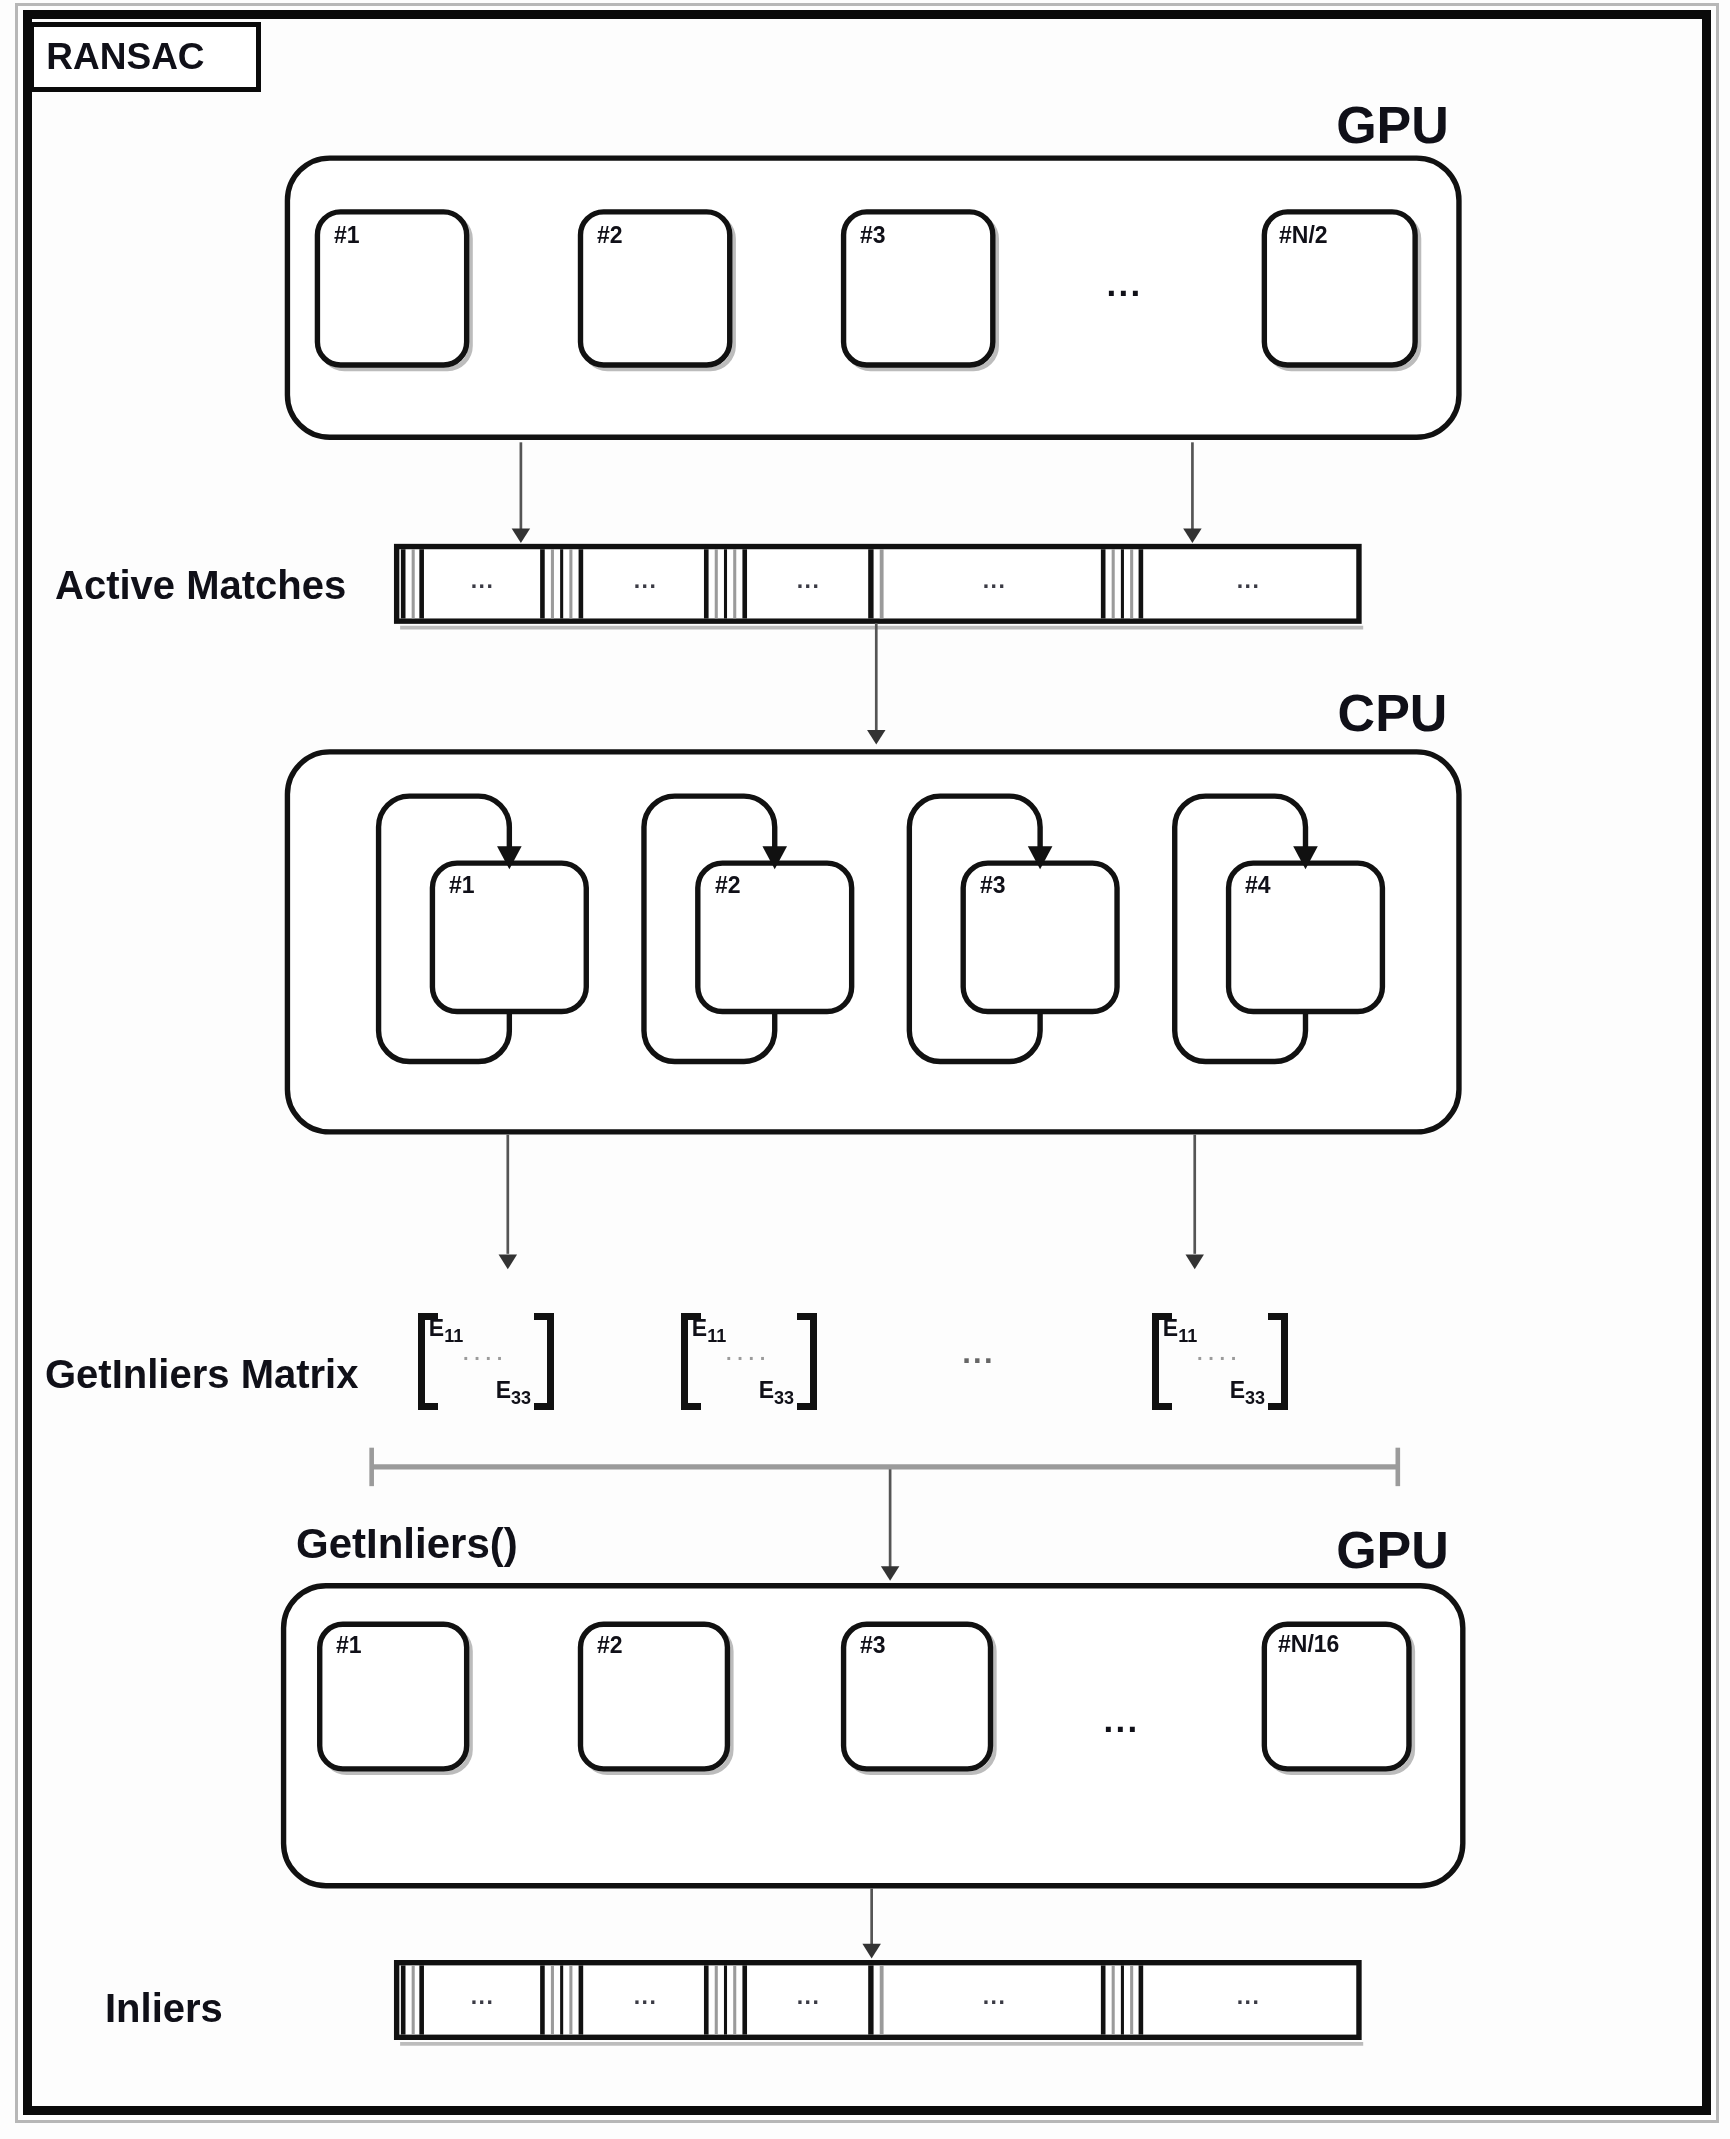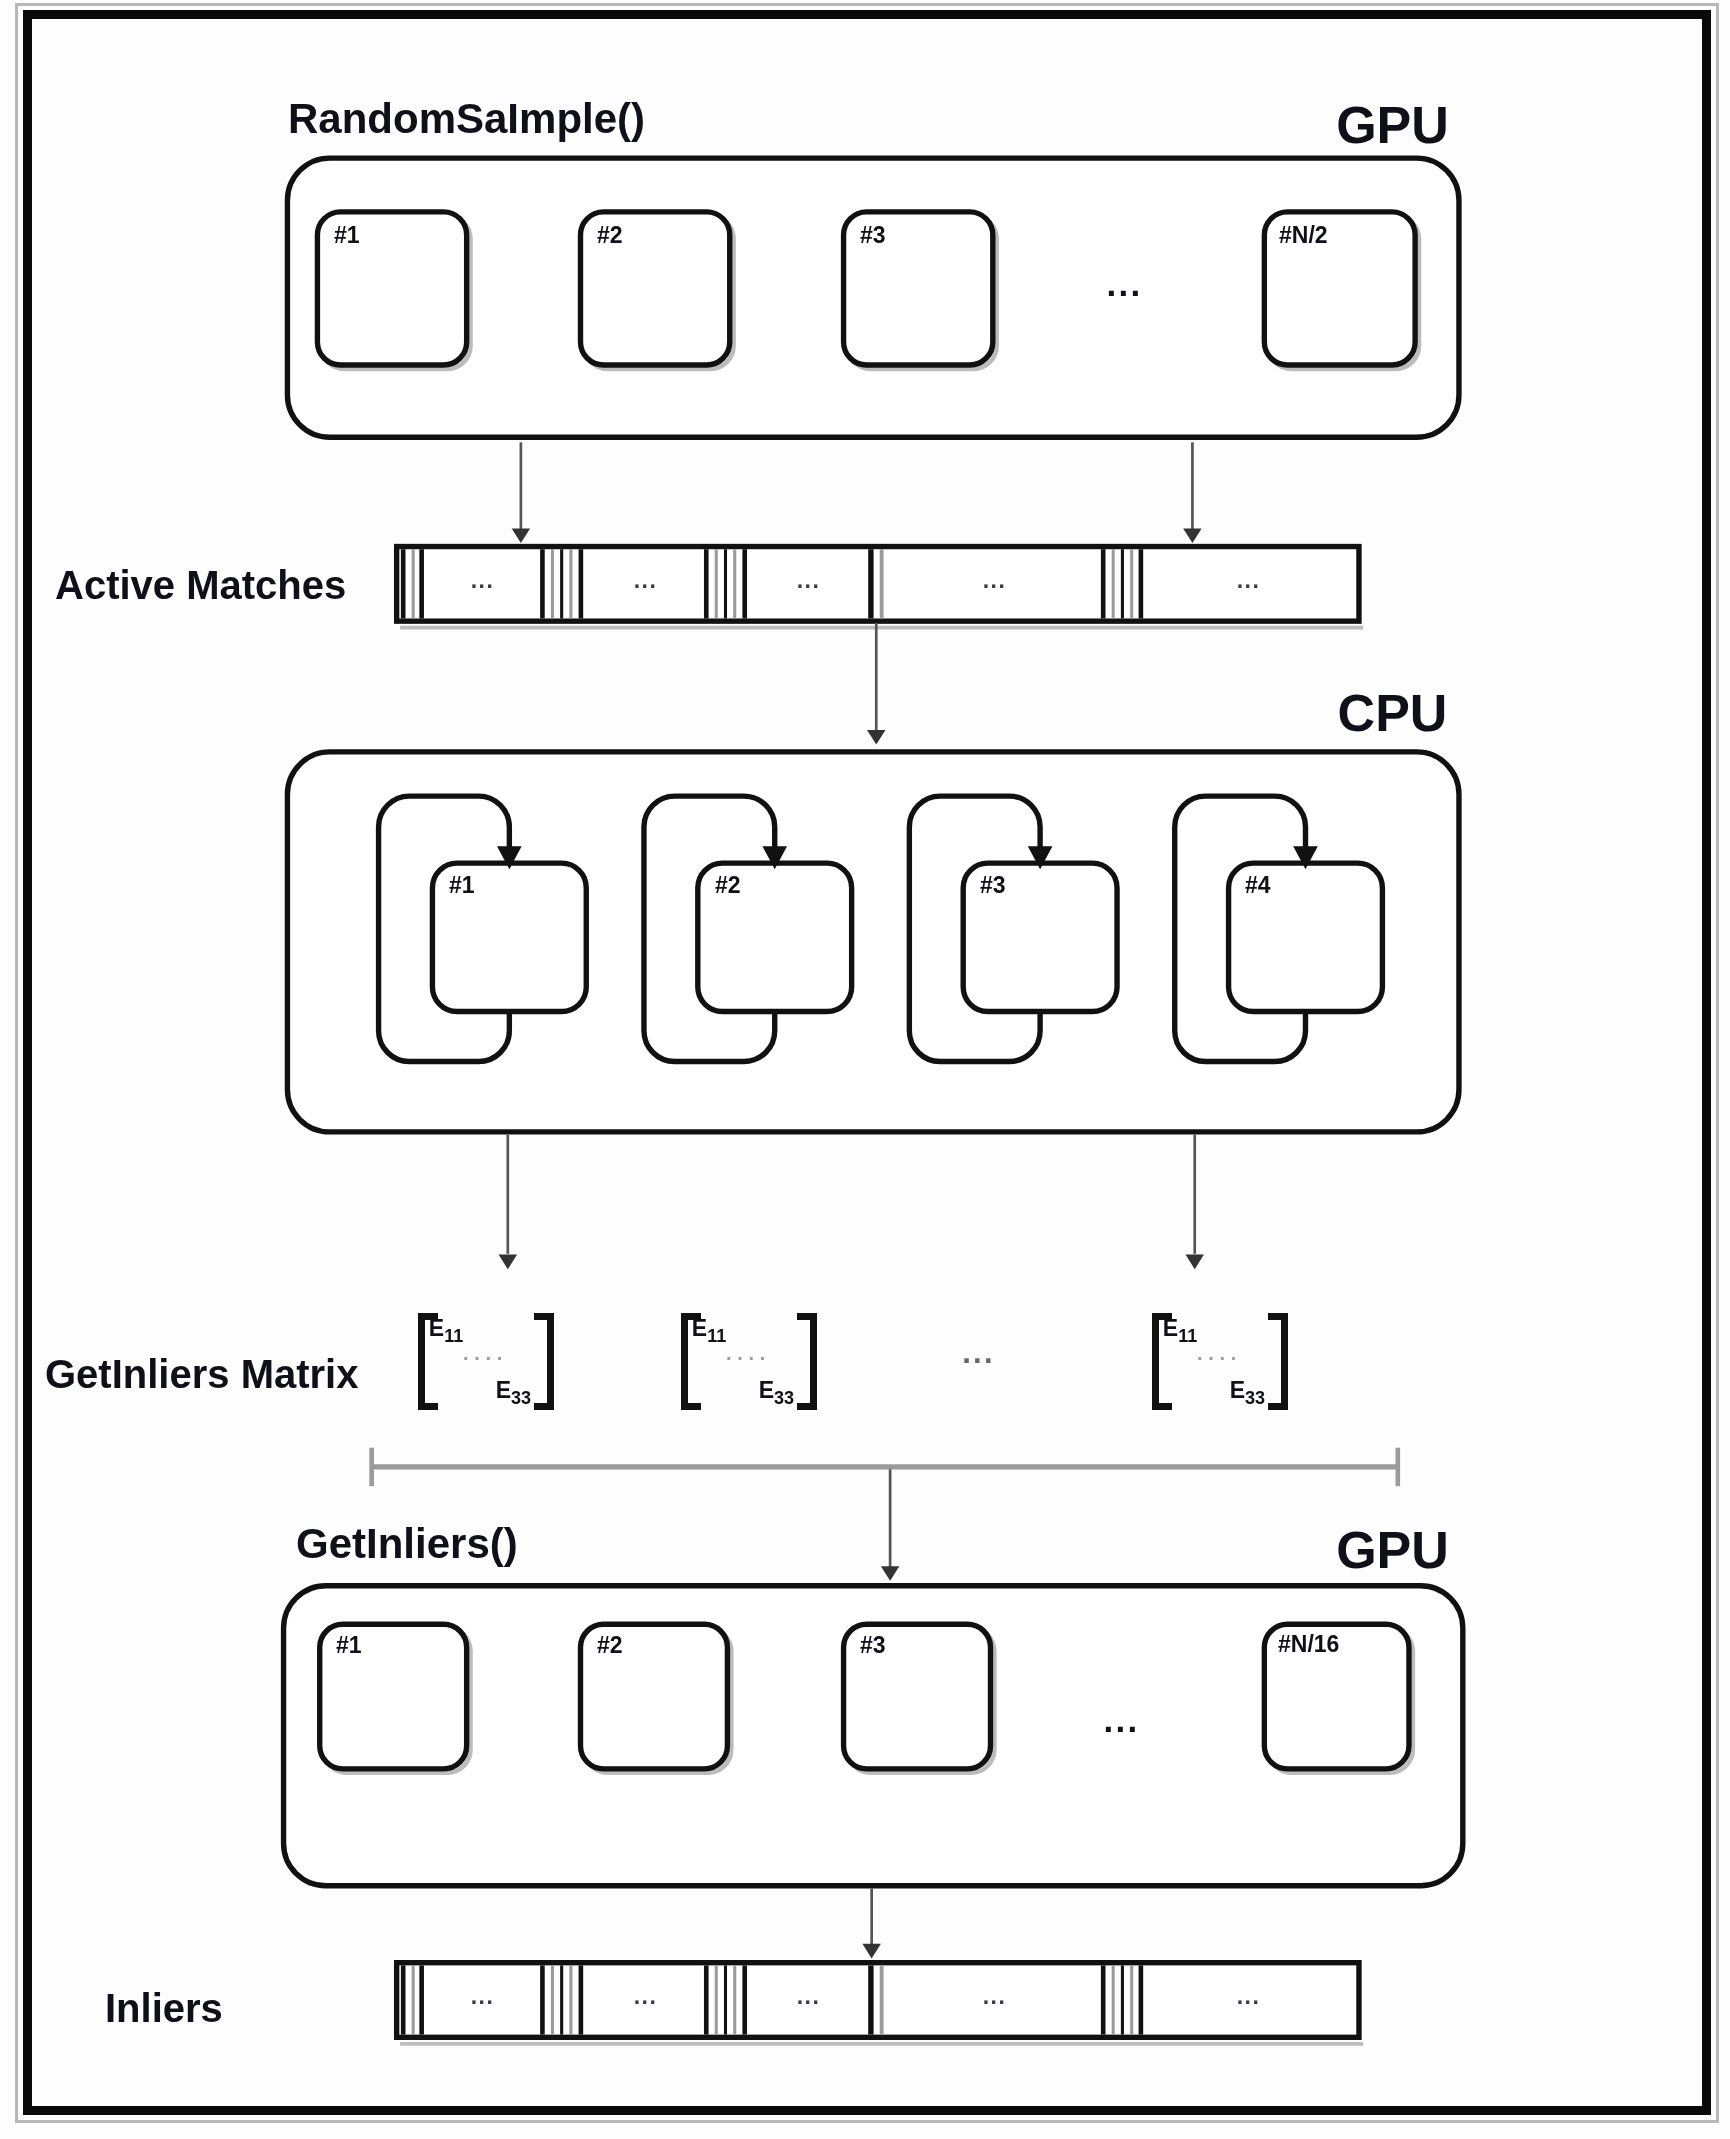--- a/index.html
+++ b/index.html
@@ -169,22 +169,24 @@
       <line class="b7" x1="1132" y1="2555" x2="1132" y2="2645"></line>
         <line class="g5" x1="1146" y1="2555" x2="1146" y2="2645"></line>
       <line class="b6" x1="1434" y1="2555" x2="1434" y2="2645"></line>
         <line class="g4" x1="1447" y1="2555" x2="1447" y2="2645"></line>
         <line class="b4" x1="1459" y1="2555" x2="1459" y2="2645"></line>
         <line class="g4" x1="1471" y1="2555" x2="1471" y2="2645"></line>
         <line class="b6" x1="1483" y1="2555" x2="1483" y2="2645"></line>
     </g>
   </svg>
 
-
-  <div class="txt fn-label" style="left:288px;top:95px;">RandomSaImple()</div>
+  <div class="ransac-box">
+    <span>RANSAC</span>
+  </div>
+
   <div class="txt proc-label" style="left:1335px;top:95px;">GPU</div>
   <div class="txt blk-label" style="left:334px;top:222px;">#1</div>
   <div class="txt blk-label" style="left:597px;top:222px;">#2</div>
   <div class="txt blk-label" style="left:860px;top:222px;">#3</div>
   <div class="txt blk-label" style="left:1279px;top:222px;text-align:center;">#N/2</div>
   <div class="txt dots-big" style="left:1086px;top:255px;height:58px;line-height:58px;">...</div>
 
   <div class="txt side-label" style="left:55px;top:563px;">Active Matches</div>
   <div class="txt dots-bar" style="left:444px;top:548px;">...</div>
   <div class="txt dots-bar" style="left:607px;top:548px;">...</div>

